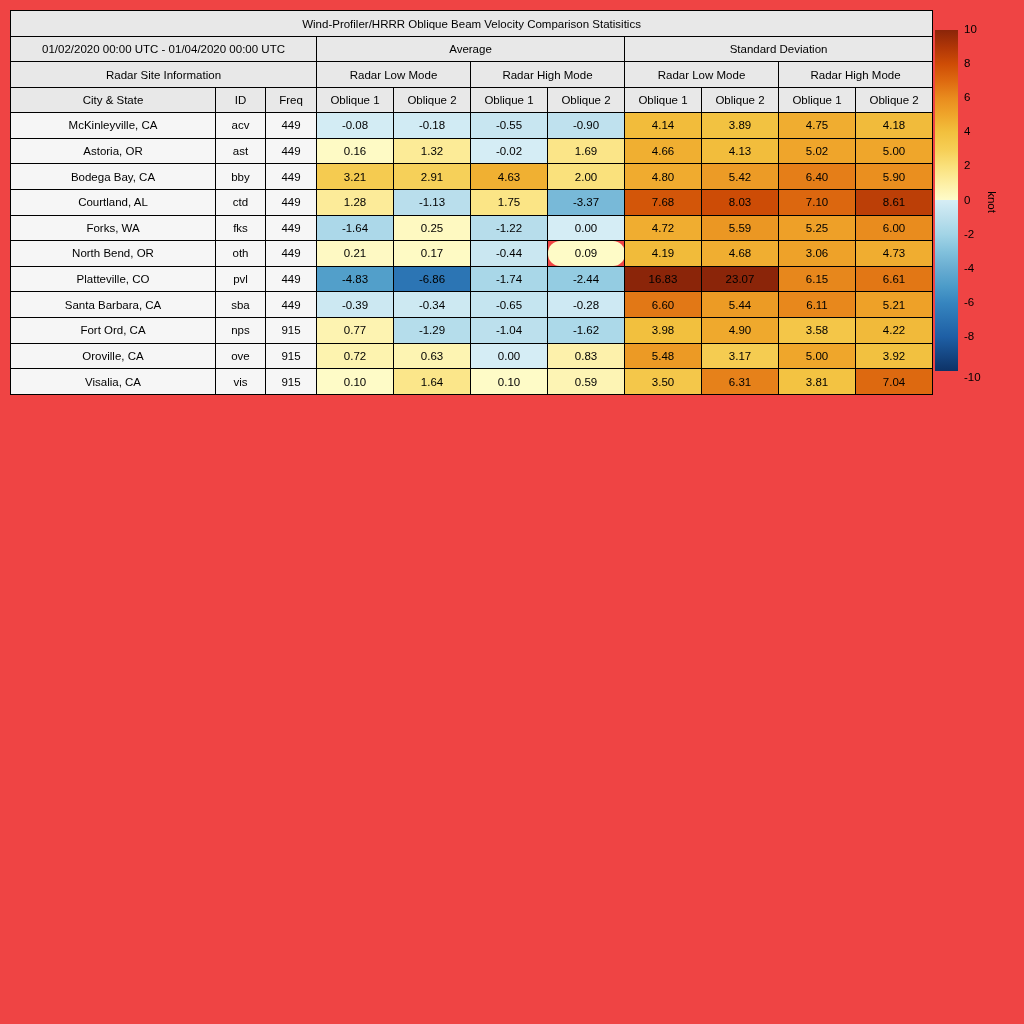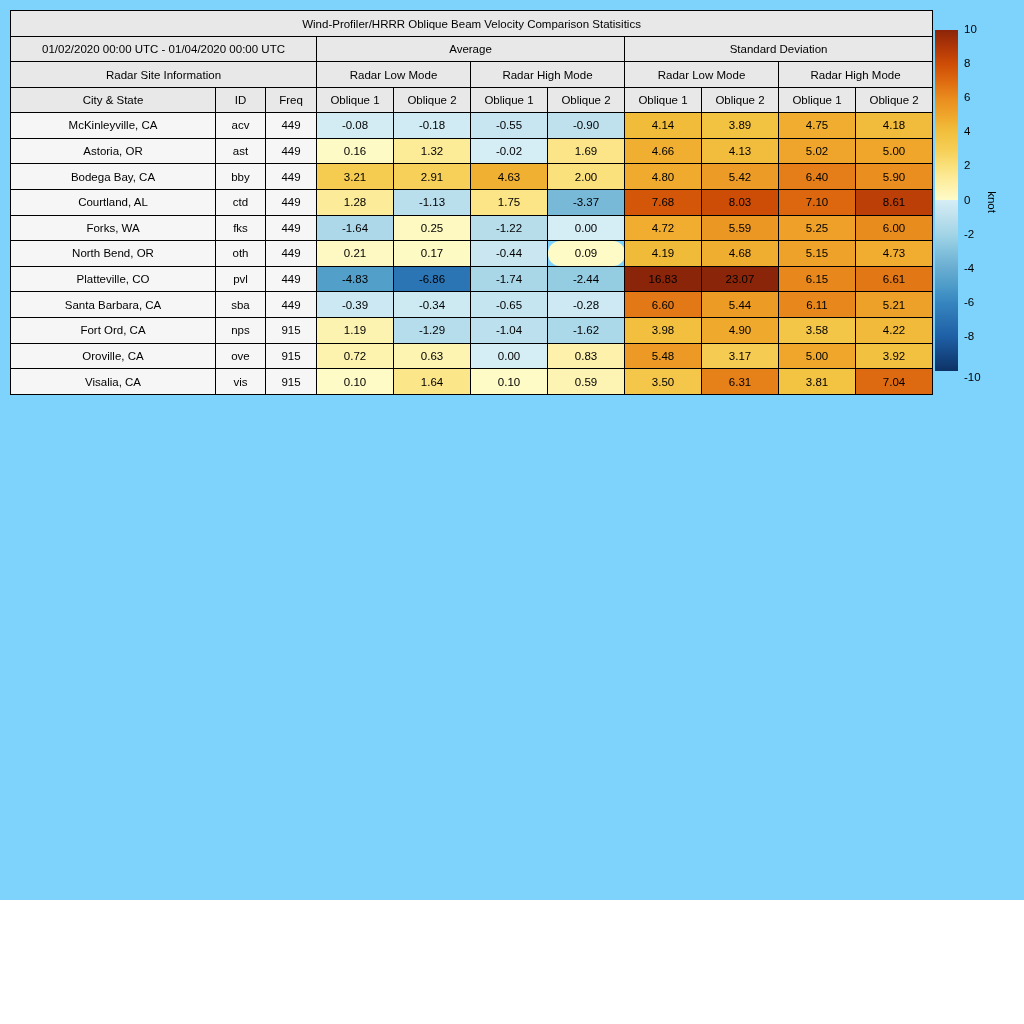--- a/index.html
+++ b/index.html
@@ -5,22 +5,22 @@
   html, body {
     margin: 0;
     padding: 0;
     background: #ffffff;
     font-family: "Liberation Sans", sans-serif;
     color: #000000;
   }
   .canvas {
     position: relative;
     width: 1024px;
-    height: 900px;
-    background: #7dd3fc;
+    height: 1024px;
+    background: #ef4444;
     overflow: hidden;
   }
   table.stats {
     position: absolute;
     left: 10px;
     top: 10px;
     width: 922px;
     border-collapse: collapse;
     table-layout: fixed;
     font-size: 11.5px;
@@ -186,21 +186,21 @@
         <tr class="d">
           <td class="lbl">North Bend, OR</td>
           <td class="lbl">oth</td>
           <td class="lbl">449</td>
           <td class="val" style="background: rgb(254, 249, 195);">0.21</td>
           <td class="val" style="background: rgb(254, 250, 196);">0.17</td>
           <td class="val" style="background: rgb(202, 231, 241);">-0.44</td>
           <td class="val" style="background: rgb(254, 251, 199); border-radius: 12px;">0.09</td>
           <td class="val" style="background: rgb(241, 187, 58);">4.19</td>
           <td class="val" style="background: rgb(240, 174, 49);">4.68</td>
-          <td class="val" style="background: rgb(238, 162, 41);">5.15</td>
+          <td class="val" style="background: rgb(238, 162, 41);">3.06</td>
           <td class="val" style="background: rgb(240, 173, 48);">4.73</td>
         </tr>
         <tr class="d">
           <td class="lbl">Platteville, CO</td>
           <td class="lbl">pvl</td>
           <td class="lbl">449</td>
           <td class="val" style="background: rgb(82, 159, 202);">-4.83</td>
           <td class="val" style="background: rgb(44, 117, 180);">-6.86</td>
           <td class="val" style="background: rgb(169, 215, 232);">-1.74</td>
           <td class="val" style="background: rgb(148, 204, 226);">-2.44</td>
@@ -219,21 +219,21 @@
           <td class="val" style="background: rgb(206, 233, 243);">-0.28</td>
           <td class="val" style="background: rgb(226, 120, 22);">6.60</td>
           <td class="val" style="background: rgb(236, 155, 37);">5.44</td>
           <td class="val" style="background: rgb(232, 136, 28);">6.11</td>
           <td class="val" style="background: rgb(238, 161, 40);">5.21</td>
         </tr>
         <tr class="d">
           <td class="lbl">Fort Ord, CA</td>
           <td class="lbl">nps</td>
           <td class="lbl">915</td>
-          <td class="val" style="background: rgb(253, 243, 177);">1.19</td>
+          <td class="val" style="background: rgb(253, 243, 177);">0.77</td>
           <td class="val" style="background: rgb(181, 221, 235);">-1.29</td>
           <td class="val" style="background: rgb(188, 224, 237);">-1.04</td>
           <td class="val" style="background: rgb(172, 217, 233);">-1.62</td>
           <td class="val" style="background: rgb(242, 192, 62);">3.98</td>
           <td class="val" style="background: rgb(239, 169, 45);">4.90</td>
           <td class="val" style="background: rgb(244, 198, 72);">3.58</td>
           <td class="val" style="background: rgb(241, 186, 58);">4.22</td>
         </tr>
         <tr class="d">
           <td class="lbl">Oroville, CA</td>

